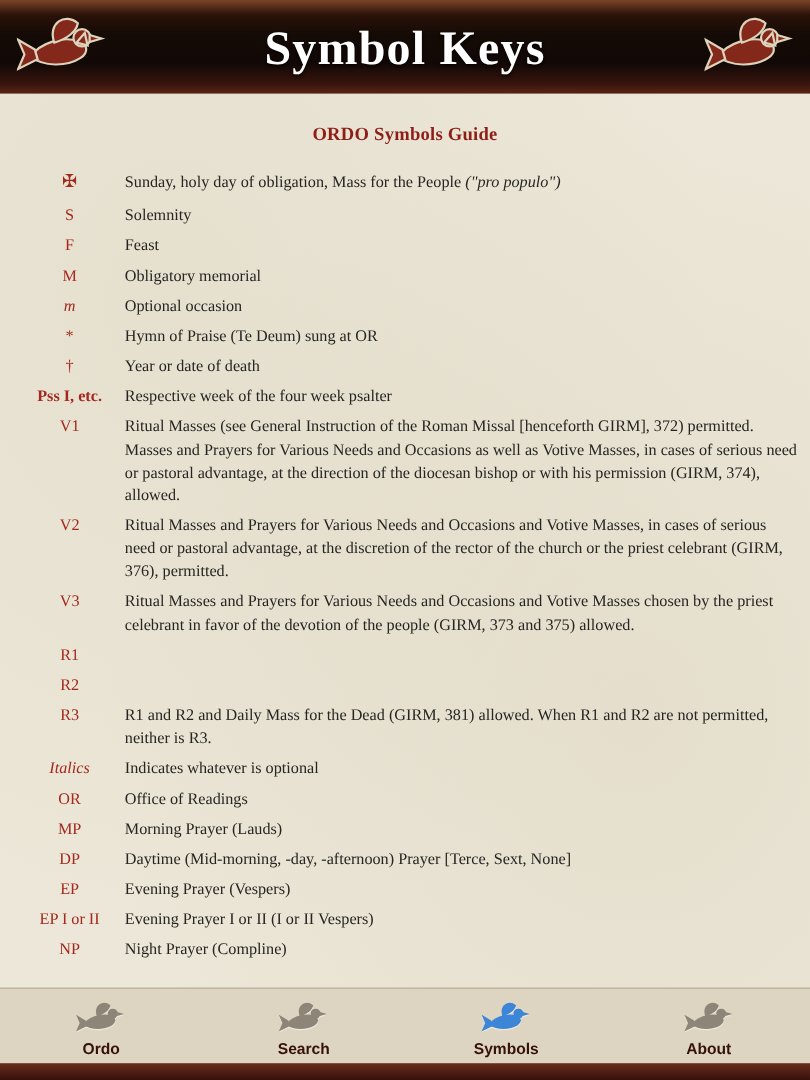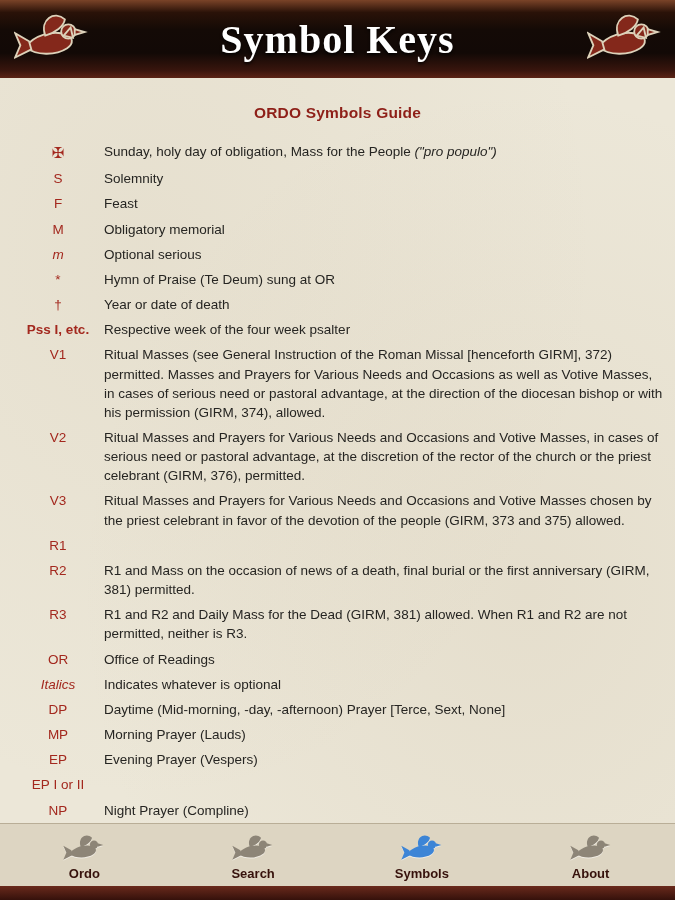--- a/index.html
+++ b/index.html
@@ -20,21 +20,21 @@
     background:linear-gradient(180deg,#7a4328 0%,#2a1208 16%,#140a06 38%,#120906 68%,#38150d 90%,#5b2315 100%);
   }
   .header h1 {
     margin:0; font-family:"Liberation Serif", serif; font-weight:700;
     font-size:40px; color:#ffffff; letter-spacing:1px;
     text-shadow:0 2px 3px rgba(0,0,0,0.8);
   }
   .header-dove { width:74px; height:56px; color:#84281b; stroke:#ddd2ba; stroke-width:1.6; }
 
   
-  .content { flex:1 1 auto; overflow:hidden; padding:26px 0 0 0; }
+  .content { flex:1 1 auto; overflow:hidden; padding:26px 0 0 0;font-family:Liberation Serif, serif; }
   .guide-title {
     margin:0 0 20px 0; text-align:center;
     font-size:15.5px; font-weight:bold; color:#8e1f18; letter-spacing:0.2px;
   }
   .list { padding:0 0 4px 0; }
   .row { display:flex; align-items:flex-start; margin:0 0 6px 0; padding-left:12px; }
   .sym {
     flex:0 0 92px; text-align:center; color:#a3281e;
     font-size:13.5px; line-height:1.42; padding-top:0;
   }
@@ -110,21 +110,21 @@
     <div class="txt">Feast</div>
   </div>
 
   <div class="row">
     <div class="sym">M</div>
     <div class="txt">Obligatory memorial</div>
   </div>
 
   <div class="row">
     <div class="sym italic">m</div>
-    <div class="txt">Optional serious</div>
+    <div class="txt">Optional occasion</div>
   </div>
 
   <div class="row">
     <div class="sym">*</div>
     <div class="txt">Hymn of Praise (Te Deum) sung at OR</div>
   </div>
 
   <div class="row">
     <div class="sym">†</div>
     <div class="txt">Year or date of death</div>
@@ -149,55 +149,55 @@
     <div class="sym">V3</div>
     <div class="txt">Ritual Masses and Prayers for Various Needs and Occasions and Votive Masses chosen by the priest celebrant in favor of the devotion of the people (GIRM, 373 and 375) allowed.</div>
   </div>
 
   <div class="row">
     <div class="sym">R1</div>
   </div>
 
   <div class="row">
     <div class="sym">R2</div>
-    <div class="txt">R1 and Mass on the occasion of news of a death, final burial or the first anniversary (GIRM, 381) permitted.</div>
   </div>
 
   <div class="row">
     <div class="sym">R3</div>
     <div class="txt">R1 and R2 and Daily Mass for the Dead (GIRM, 381) allowed. When R1 and R2 are not permitted, neither is R3.</div>
   </div>
 
   <div class="row">
+    <div class="sym italic">Italics</div>
+    <div class="txt">Indicates whatever is optional</div>
+  </div>
+
+  <div class="row">
     <div class="sym">OR</div>
     <div class="txt">Office of Readings</div>
   </div>
 
   <div class="row">
-    <div class="sym italic">Italics</div>
-    <div class="txt">Indicates whatever is optional</div>
+    <div class="sym">MP</div>
+    <div class="txt">Morning Prayer (Lauds)</div>
   </div>
 
   <div class="row">
     <div class="sym">DP</div>
     <div class="txt">Daytime (Mid-morning, -day, -afternoon) Prayer [Terce, Sext, None]</div>
   </div>
 
   <div class="row">
-    <div class="sym">MP</div>
-    <div class="txt">Morning Prayer (Lauds)</div>
-  </div>
-
-  <div class="row">
     <div class="sym">EP</div>
     <div class="txt">Evening Prayer (Vespers)</div>
   </div>
 
   <div class="row">
     <div class="sym">EP I or II</div>
+    <div class="txt">Evening Prayer I or II (I or II Vespers)</div>
   </div>
 
   <div class="row">
     <div class="sym">NP</div>
     <div class="txt">Night Prayer (Compline)</div>
   </div>
 </div>
   </main>
 
   <nav class="tabbar">

